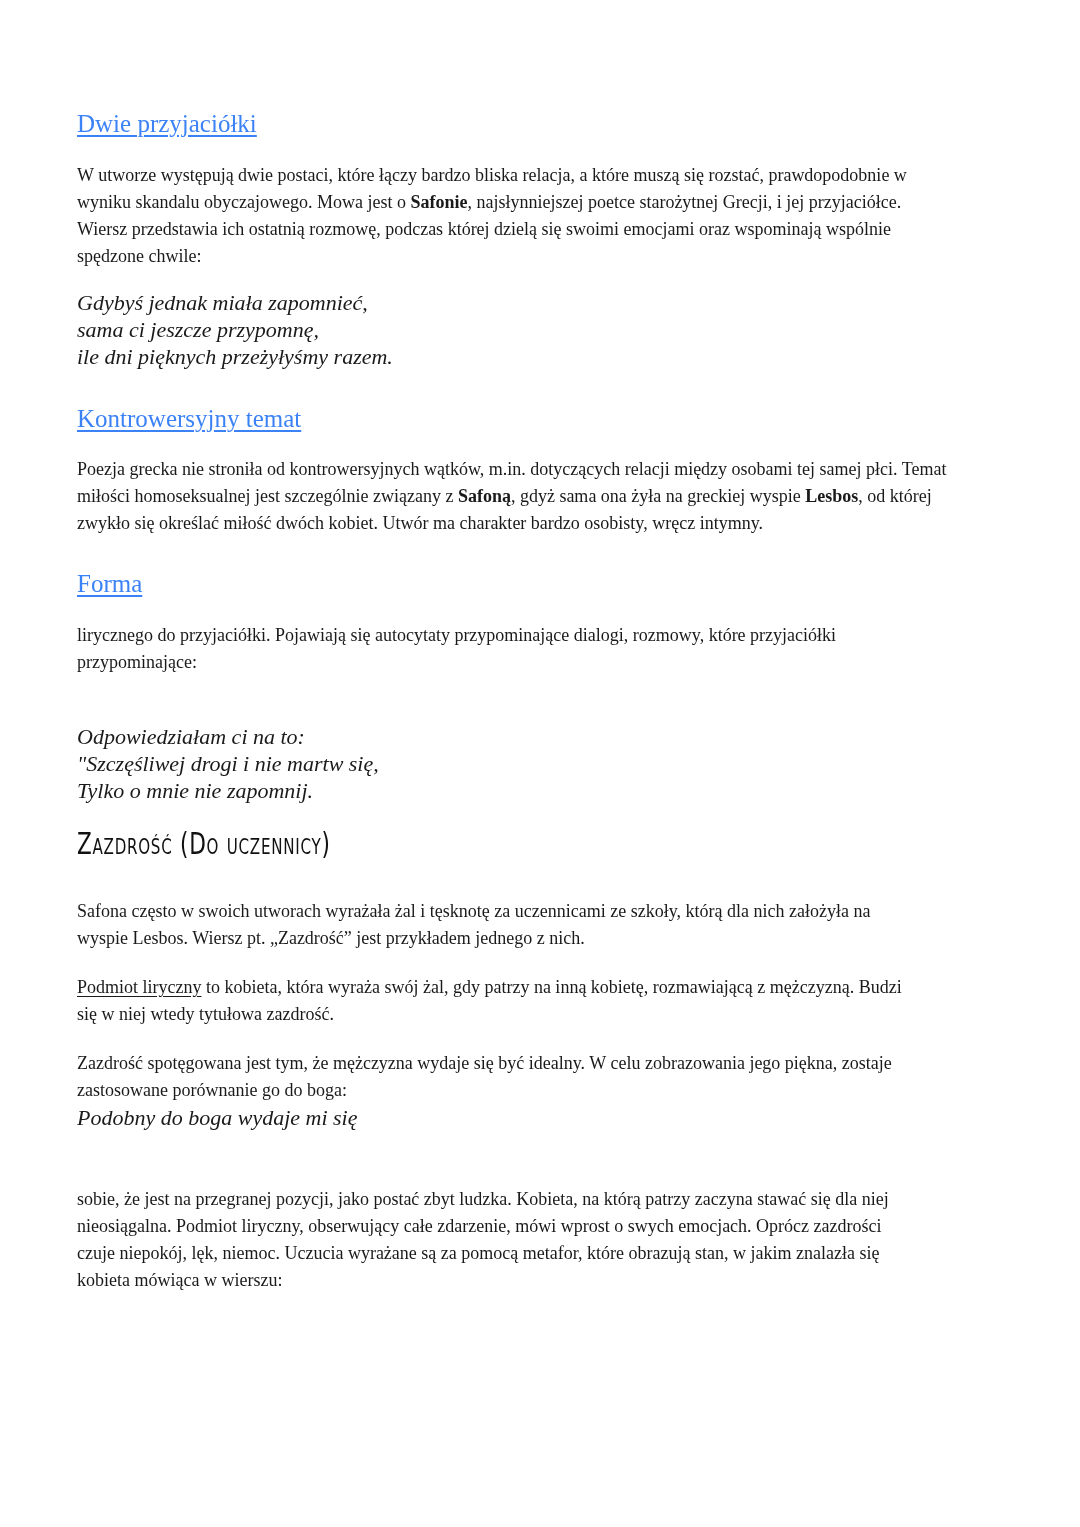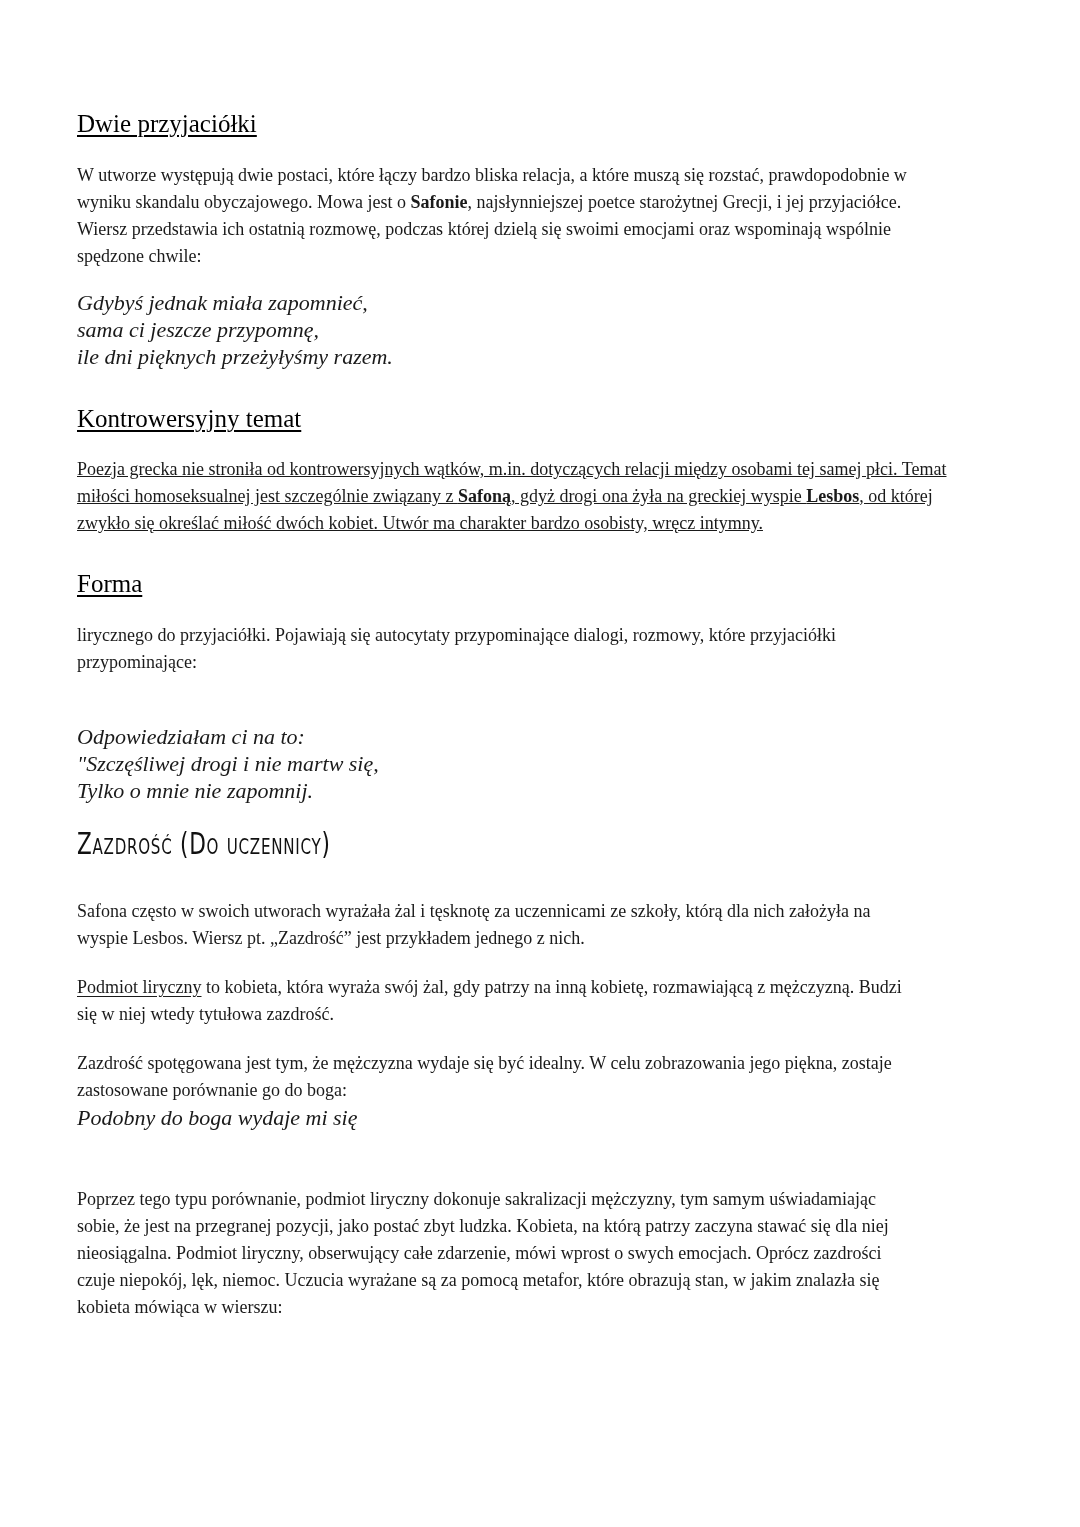--- a/index.html
+++ b/index.html
@@ -5,21 +5,21 @@
   html, body { margin: 0; padding: 0; background: #ffffff; }
   body {
     width: 1080px; height: 1527px; position: relative; overflow: hidden;
     font-family: "Liberation Serif", "DejaVu Serif", serif;
     color: #1a1a1a;
   }
   .page { position: absolute; left: 77px; top: 0; width: 930px; }
   .abs { position: absolute; left: 0; white-space: nowrap; }
   .h2 {
     font-size: 25px; text-decoration: underline; text-decoration-thickness: 1.5px;
-    text-underline-offset: 3px; color: #000000;
+    text-underline-offset: 3px; color: #3b82f6;
   }
   .p { font-size: 18px; line-height: 27px; white-space: normal; width: 930px; }
   .p span.line { display: block; white-space: nowrap; }
   .verse { font-size: 22px; font-style: italic; line-height: 27px; }
   .verse span { display: block; }
   .h1 {
     font-family: "DejaVu Sans", sans-serif; font-size: 30px; font-weight: normal;
     letter-spacing: 1px; transform: scaleX(0.72); transform-origin: left center;
     font-variant: small-caps; color: #111;
   }
@@ -38,23 +38,23 @@
     <span class="line">Wiersz przedstawia ich ostatnią rozmowę, podczas której dzielą się swoimi emocjami oraz wspominają wspólnie</span>
     <span class="line">spędzone chwile:</span>
   </div>
   <div class="abs verse" style="top:289px;">
     <span>Gdybyś jednak miała zapomnieć,</span>
     <span>sama ci jeszcze przypomnę,</span>
     <span>ile dni pięknych przeżyłyśmy razem.</span>
   </div>
 
   <div class="abs h2" style="top:405px;">Kontrowersyjny temat</div>
-  <div class="abs p" style="top:456px;text-decoration:underline;">
+  <div class="abs p" style="top:456px;">
     <span class="line">Poezja grecka nie stroniła od kontrowersyjnych wątków, m.in. dotyczących relacji między osobami tej samej płci. Temat</span>
-    <span class="line"><span>miłości homoseksualnej jest szczególnie związany z </span><b>Safoną</b><span>, gdyż drogi ona żyła na greckiej wyspie </span><b>Lesbos</b><span>, od której</span></span>
+    <span class="line"><span>miłości homoseksualnej jest szczególnie związany z </span><b>Safoną</b><span>, gdyż sama ona żyła na greckiej wyspie </span><b>Lesbos</b><span>, od której</span></span>
     <span class="line">zwykło się określać miłość dwóch kobiet. Utwór ma charakter bardzo osobisty, wręcz intymny.</span>
   </div>
 
   <div class="abs h2" style="top:570px;">Forma</div>
   <div class="abs p" style="top:622px;">
     <span class="line">lirycznego do przyjaciółki. Pojawiają się autocytaty przypominające dialogi, rozmowy, które przyjaciółki</span>
     <span class="line">przypominające:</span>
   </div>
   <div class="abs verse" style="top:723px;">
     <span>Odpowiedziałam ci na to:</span>
@@ -72,20 +72,19 @@
     <span class="line">się w niej wtedy tytułowa zazdrość.</span>
   </div>
   <div class="abs p" style="top:1050px;">
     <span class="line">Zazdrość spotęgowana jest tym, że mężczyzna wydaje się być idealny. W celu zobrazowania jego piękna, zostaje</span>
     <span class="line">zastosowane porównanie go do boga:</span>
   </div>
   <div class="abs verse" style="top:1104px;">
     <span>Podobny do boga wydaje mi się</span>
   </div>
   <div class="abs p" style="top:1186px;">
-    <span class="line">Poprzez tego typu porównanie, podmiot liryczny dokonuje sakralizacji mężczyzny, tym samym uświadamiając</span>
     <span class="line">sobie, że jest na przegranej pozycji, jako postać zbyt ludzka. Kobieta, na którą patrzy zaczyna stawać się dla niej</span>
     <span class="line">nieosiągalna. Podmiot liryczny, obserwujący całe zdarzenie, mówi wprost o swych emocjach. Oprócz zazdrości</span>
     <span class="line">czuje niepokój, lęk, niemoc. Uczucia wyrażane są za pomocą metafor, które obrazują stan, w jakim znalazła się</span>
     <span class="line">kobieta mówiąca w wierszu:</span>
   </div>
 
 </div>
 
 </body></html>

